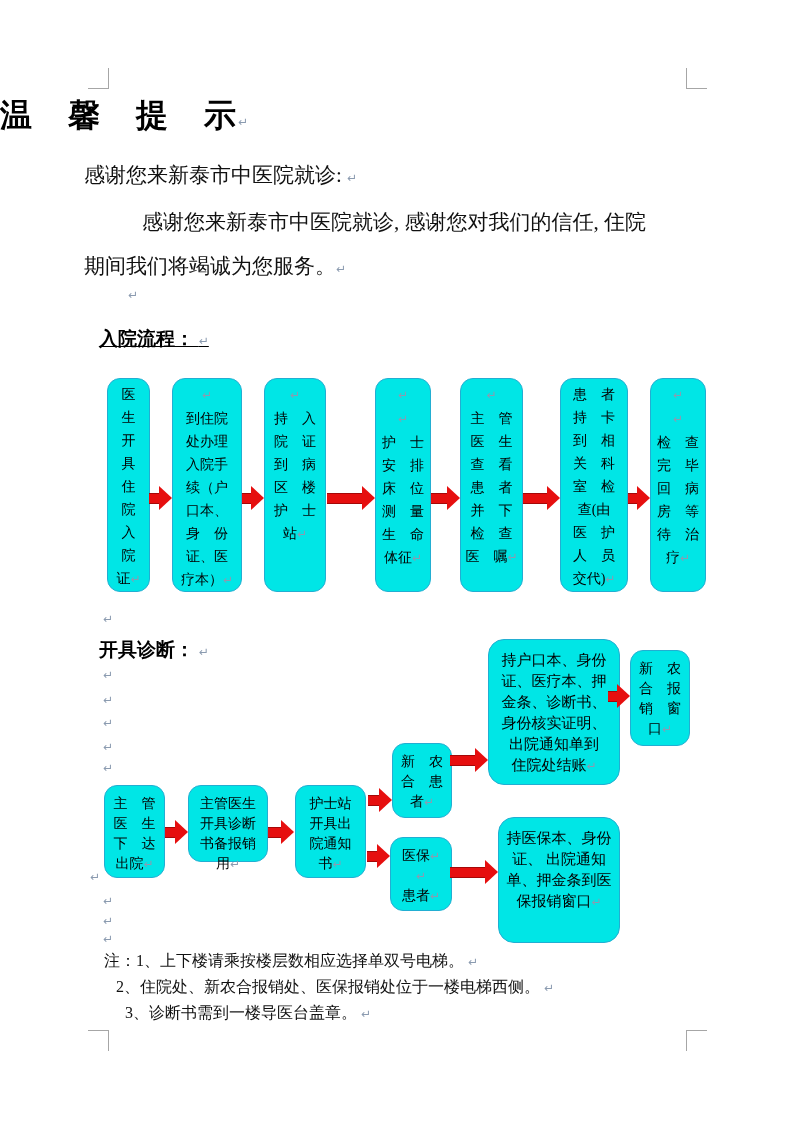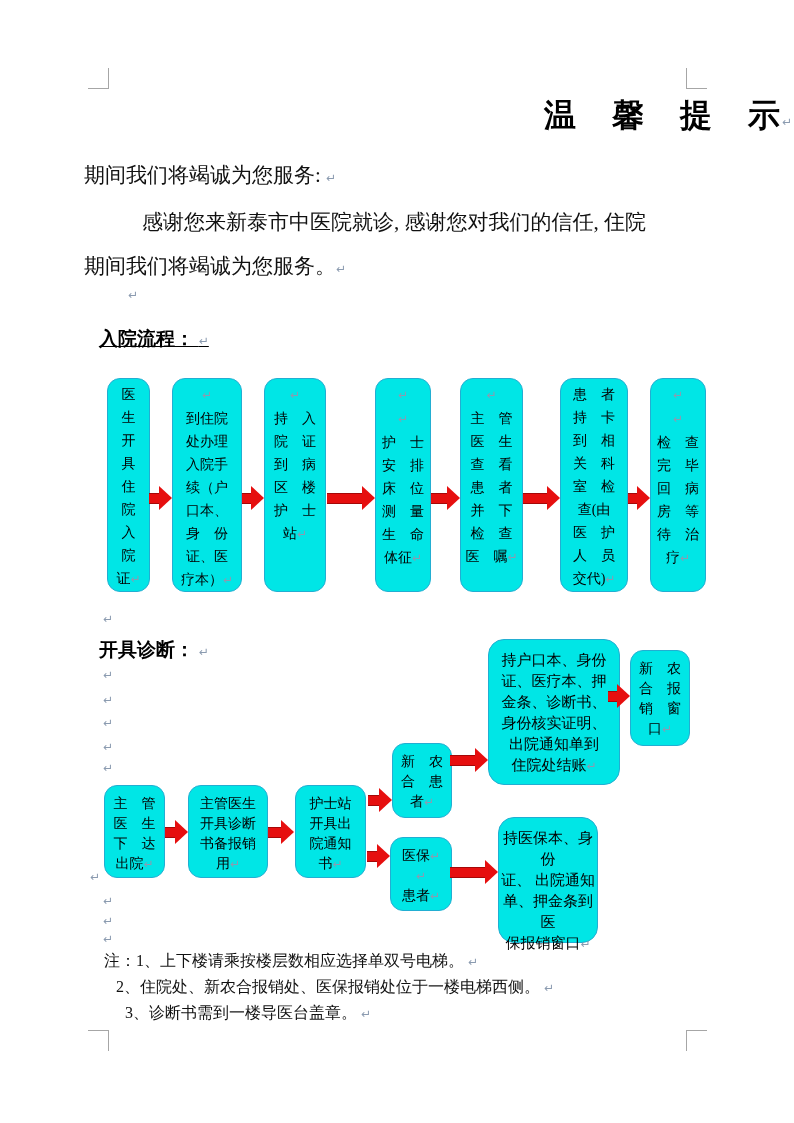--- a/index.html
+++ b/index.html
@@ -9,21 +9,21 @@
     overflow:hidden;
   }
   
   .corner{position:absolute;width:20px;height:20px;}
   .corner.tl{left:88px;top:68px;border-right:1px solid #a6a6a6;border-bottom:1px solid #a6a6a6;}
   .corner.tr{left:686px;top:68px;border-left:1px solid #a6a6a6;border-bottom:1px solid #a6a6a6;}
   .corner.bl{left:88px;top:1030px;border-right:1px solid #a6a6a6;border-top:1px solid #a6a6a6;}
   .corner.br{left:686px;top:1030px;border-left:1px solid #a6a6a6;border-top:1px solid #a6a6a6;}
 
   .title{
-    position:absolute;left:0;top:94px;width:794px;text-align:right;
+    position:absolute;left:0;top:94px;width:794px;text-align:left;
     font-size:32px;font-weight:bold;letter-spacing:2px;color:#000;
   }
   .intro{position:absolute;left:84px;top:153px;font-size:21px;line-height:44px;white-space:nowrap;}
   .indent1{text-indent:58px;text-align:right;}
 
   .sect{position:absolute;font-size:19px;font-weight:bold;white-space:nowrap;color:#000;}
 
   
   .fbox{
     position:absolute;background:#00e6e6;border:1px solid #22aed2;border-radius:13px;
@@ -48,21 +48,21 @@
 <div class="page">
 
   <div class="corner tl"></div>
   <div class="corner tr"></div>
   <div class="corner bl"></div>
   <div class="corner br"></div>
 
   <div class="title"><span>温　馨　提　示</span><span class="pmark">↵</span></div>
 
   <div class="intro">
-    <div><span>期间我们将竭诚为您服务: </span><span class="pmark">↵</span></div>
+    <div><span>感谢您来新泰市中医院就诊: </span><span class="pmark">↵</span></div>
     <div class="indent1">感谢您来新泰市中医院就诊, 感谢您对我们的信任, 住院</div>
     <div><span>期间我们将竭诚为您服务。</span><span class="pmark">↵</span></div>
   </div>
 
   <div class="pstand pmark" style="left:128px;top:288px;">↵</div>
 
   <div class="sect" style="left:99px;top:326px;text-decoration:underline;"><span>入院流程：</span> <span class="pmark">↵</span></div>
 
   <div class="fbox ab" style="left:107px;top:378px;width:43px;height:214px;">医
 生
@@ -157,21 +157,21 @@
   <div class="pstand pmark" style="left:103px;top:761px;">↵</div>
   <div class="pstand pmark" style="left:90px;top:870px;">↵</div>
   <div class="pstand pmark" style="left:103px;top:894px;">↵</div>
   <div class="pstand pmark" style="left:103px;top:914px;">↵</div>
   <div class="pstand pmark" style="left:103px;top:932px;">↵</div>
 
   <div class="fbox db" style="left:104px;top:785px;width:61px;height:93px;">主　管
 医　生
 下　达
 出院<span class="pmark">↵</span></div>
-  <div class="fbox db" style="left:188px;top:785px;width:80px;height:93px;">主管医生
+  <div class="fbox db" style="left:188px;top:785px;width:80px;height:77px;">主管医生
 开具诊断
 书备报销
 用<span class="pmark">↵</span></div>
   <div class="fbox db" style="left:295px;top:785px;width:71px;height:93px;">护士站
 开具出
 院通知
 书<span class="pmark">↵</span></div>
   <div class="fbox db" style="left:392px;top:743px;width:60px;height:75px;">新　农
 合　患
 者<span class="pmark">↵</span></div>
@@ -181,21 +181,21 @@
   <div class="fbox rb" style="left:488px;top:639px;width:132px;height:146px;">持户口本、身份
 证、医疗本、押
 金条、诊断书、
 身份核实证明、
 出院通知单到
 住院处结账<span class="pmark">↵</span></div>
   <div class="fbox db" style="left:630px;top:650px;width:60px;height:96px;">新　农
 合　报
 销　窗
 口<span class="pmark">↵</span></div>
-  <div class="fbox rb" style="left:498px;top:817px;width:100px;height:126px;">持医保本、身份
+  <div class="fbox rb" style="left:498px;top:817px;width:122px;height:126px;">持医保本、身份
 证、 出院通知
 单、押金条到医
 保报销窗口<span class="pmark">↵</span></div>
 
   <div class="arrow" style="left:165px;top:820px;width:23px;">
       <div class="shaft"></div>
       <div class="head"></div>
     </div>
   <div class="arrow" style="left:268px;top:820px;width:26px;">
       <div class="shaft"></div>

